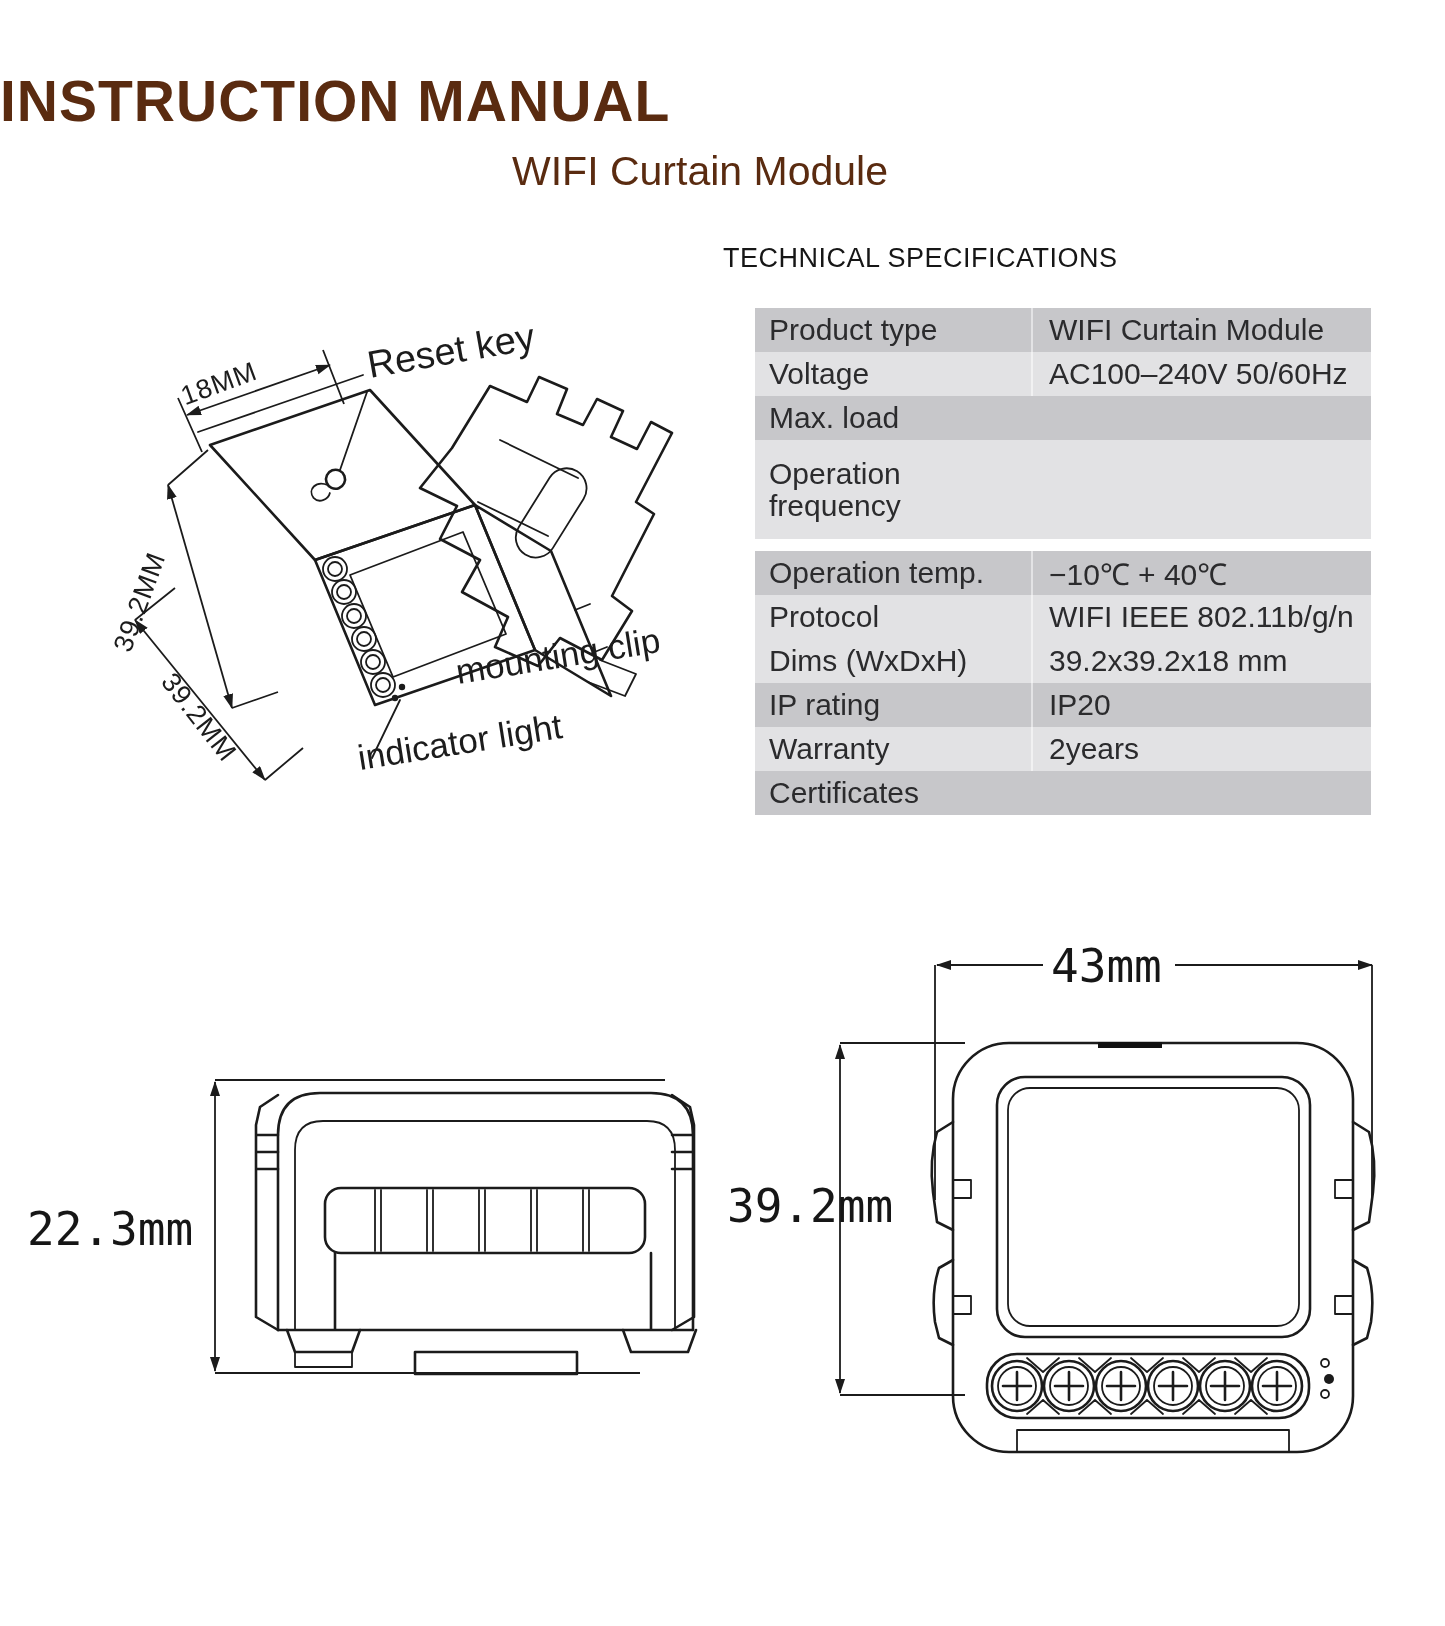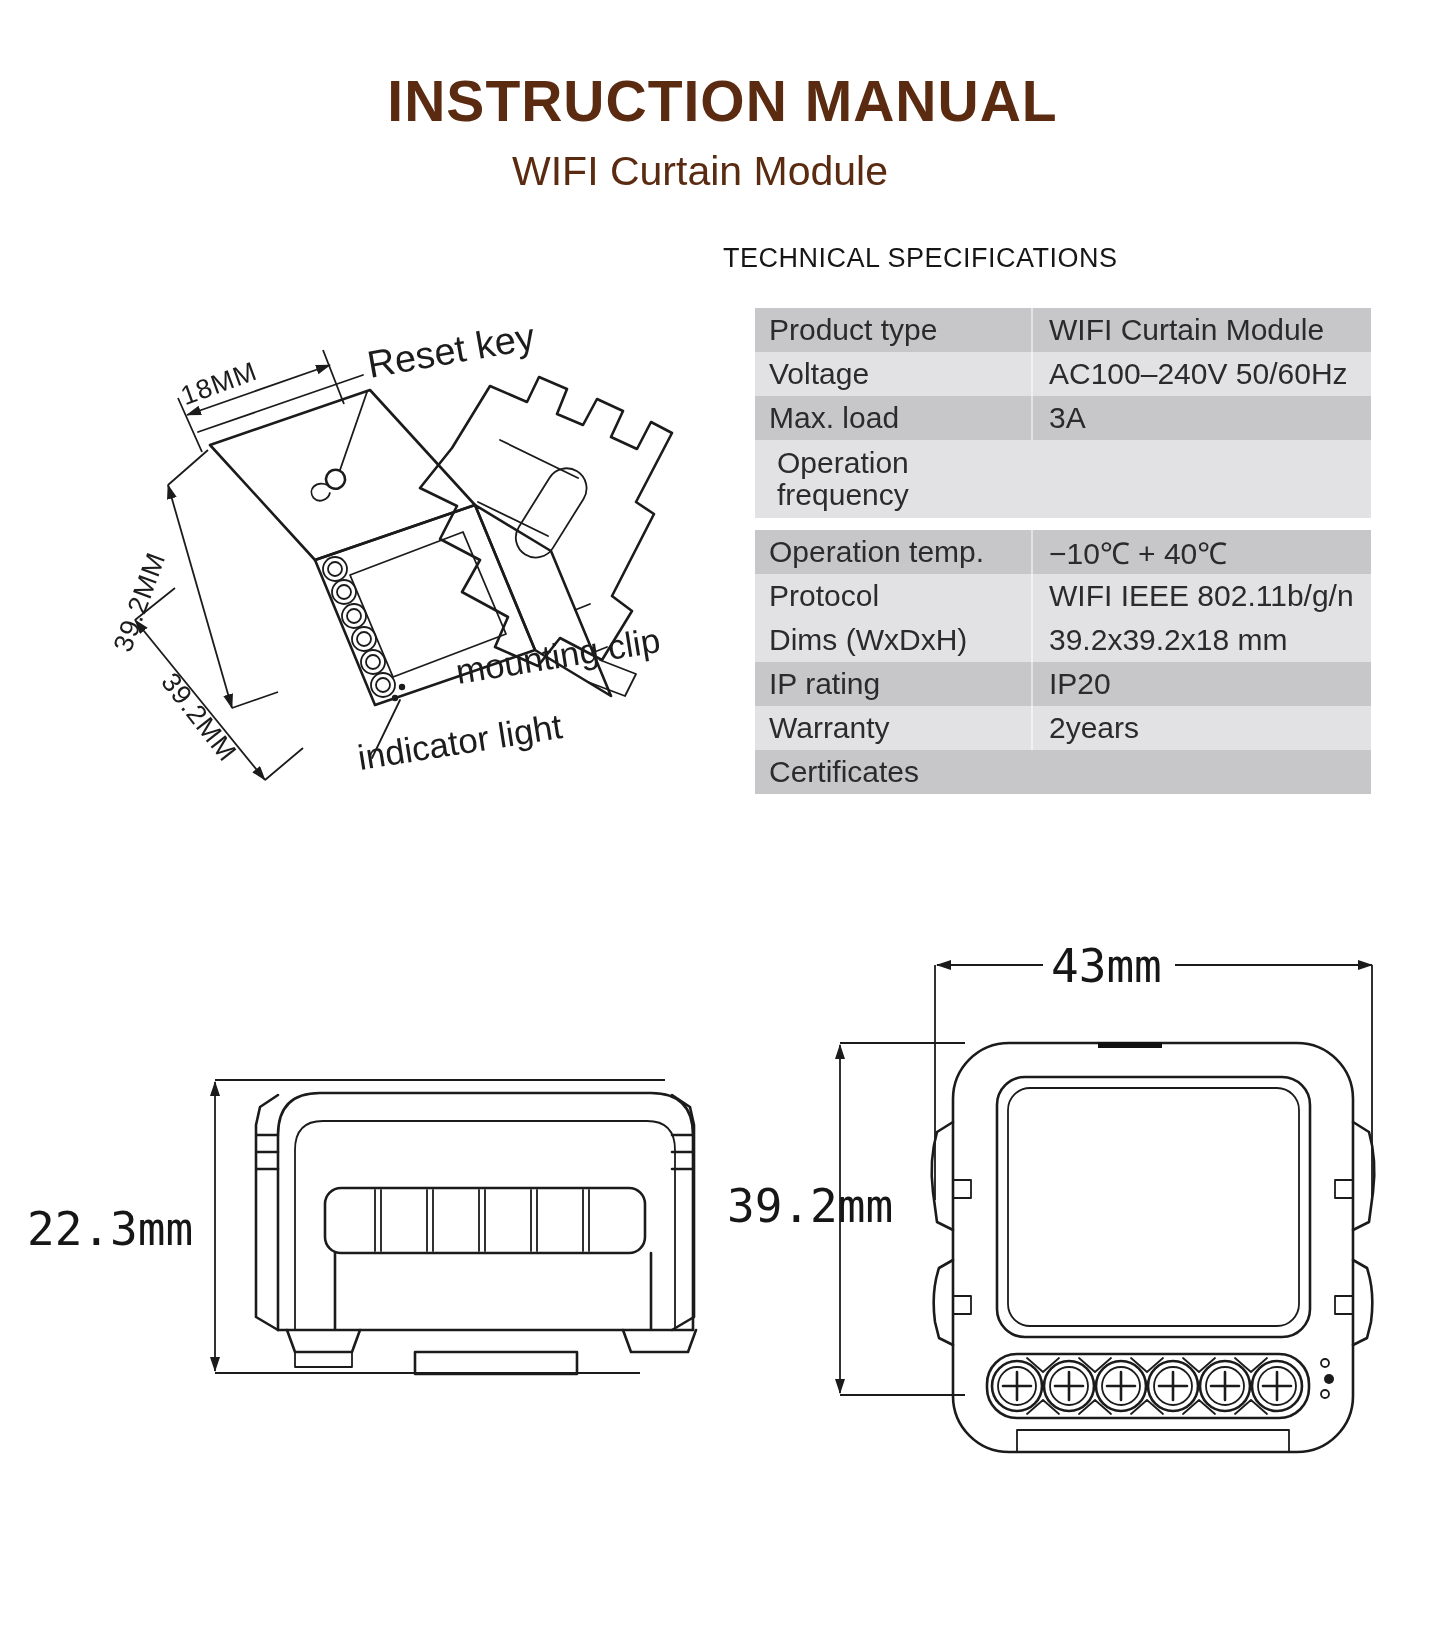--- a/index.html
+++ b/index.html
@@ -1,32 +1,32 @@
 <!DOCTYPE html>
 <html><head>
 <meta charset="utf-8">
 <style>
   html,body{margin:0;padding:0;background:#ffffff;}
   #page{position:relative;width:1445px;height:1626px;background:#ffffff;overflow:hidden;
         font-family:"Liberation Sans", sans-serif;}
 
   
-  .doc-title{position:absolute;left:0;top:68px;width:1445px;text-align:center;
+  .doc-title{position:absolute;left:0;top:68px;width:1445px;text-align:left;
              font-size:57px;font-weight:bold;letter-spacing:1px;color:var(--accent,#5a2b10);}
   .doc-subtitle{position:absolute;left:0;top:148px;width:1400px;text-align:center;
                 font-size:41px;font-weight:400;color:var(--accent,#5a2b10);}
 
   
   .specs-heading{position:absolute;left:723px;top:243px;width:616px;text-align:left;
                  font-size:27px;color:#161616;letter-spacing:.5px;}
   .spec-table{position:absolute;left:755px;top:308px;width:616px;}
   .spec-row{display:flex;align-items:center;height:44px;font-size:30px;color:#2b2b2d;}
   .spec-row.dark{background:var(--rowdark,#c7c7ca);}
   .spec-row.light{background:var(--rowlight,#e2e2e4);}
-  .spec-row.tall{height:78px;padding-left:8px;}
+  .spec-row.tall{height:99px;}
   .spec-row.gap{margin-top:12px;align-items:center;}
   .cell-label{width:262px;padding-left:14px;line-height:1.06;flex:none;}
   .cell-value{flex:1;padding-left:18px;box-shadow:inset 2px 0 0 rgba(255,255,255,.5);
               align-self:stretch;display:flex;align-items:center;}
 
   
   svg{position:absolute;overflow:visible;}
   .ln{stroke:#1b1b1b;stroke-width:2.6;fill:none;stroke-linejoin:round;stroke-linecap:round;}
   .ln-thin{stroke:#1b1b1b;stroke-width:1.8;fill:none;stroke-linejoin:round;stroke-linecap:round;}
   .ln-thick{stroke:#111;stroke-width:6;fill:none;}
@@ -50,21 +50,20 @@
     <div class="spec-row dark">
         <div class="cell-label">Product type</div>
         <div class="cell-value">WIFI Curtain Module</div>
       </div>
     <div class="spec-row light">
         <div class="cell-label">Voltage</div>
         <div class="cell-value">AC100–240V 50/60Hz</div>
       </div>
     <div class="spec-row dark">
         <div class="cell-label">Max. load</div>
-        <div class="cell-value">3A</div>
       </div>
     <div class="spec-row light tall">
         <div class="cell-label">Operation frequency</div>
       </div>
     <div class="spec-row dark gap">
         <div class="cell-label">Operation temp.</div>
         <div class="cell-value">−10℃ + 40℃</div>
       </div>
     <div class="spec-row light">
         <div class="cell-label">Protocol</div>

